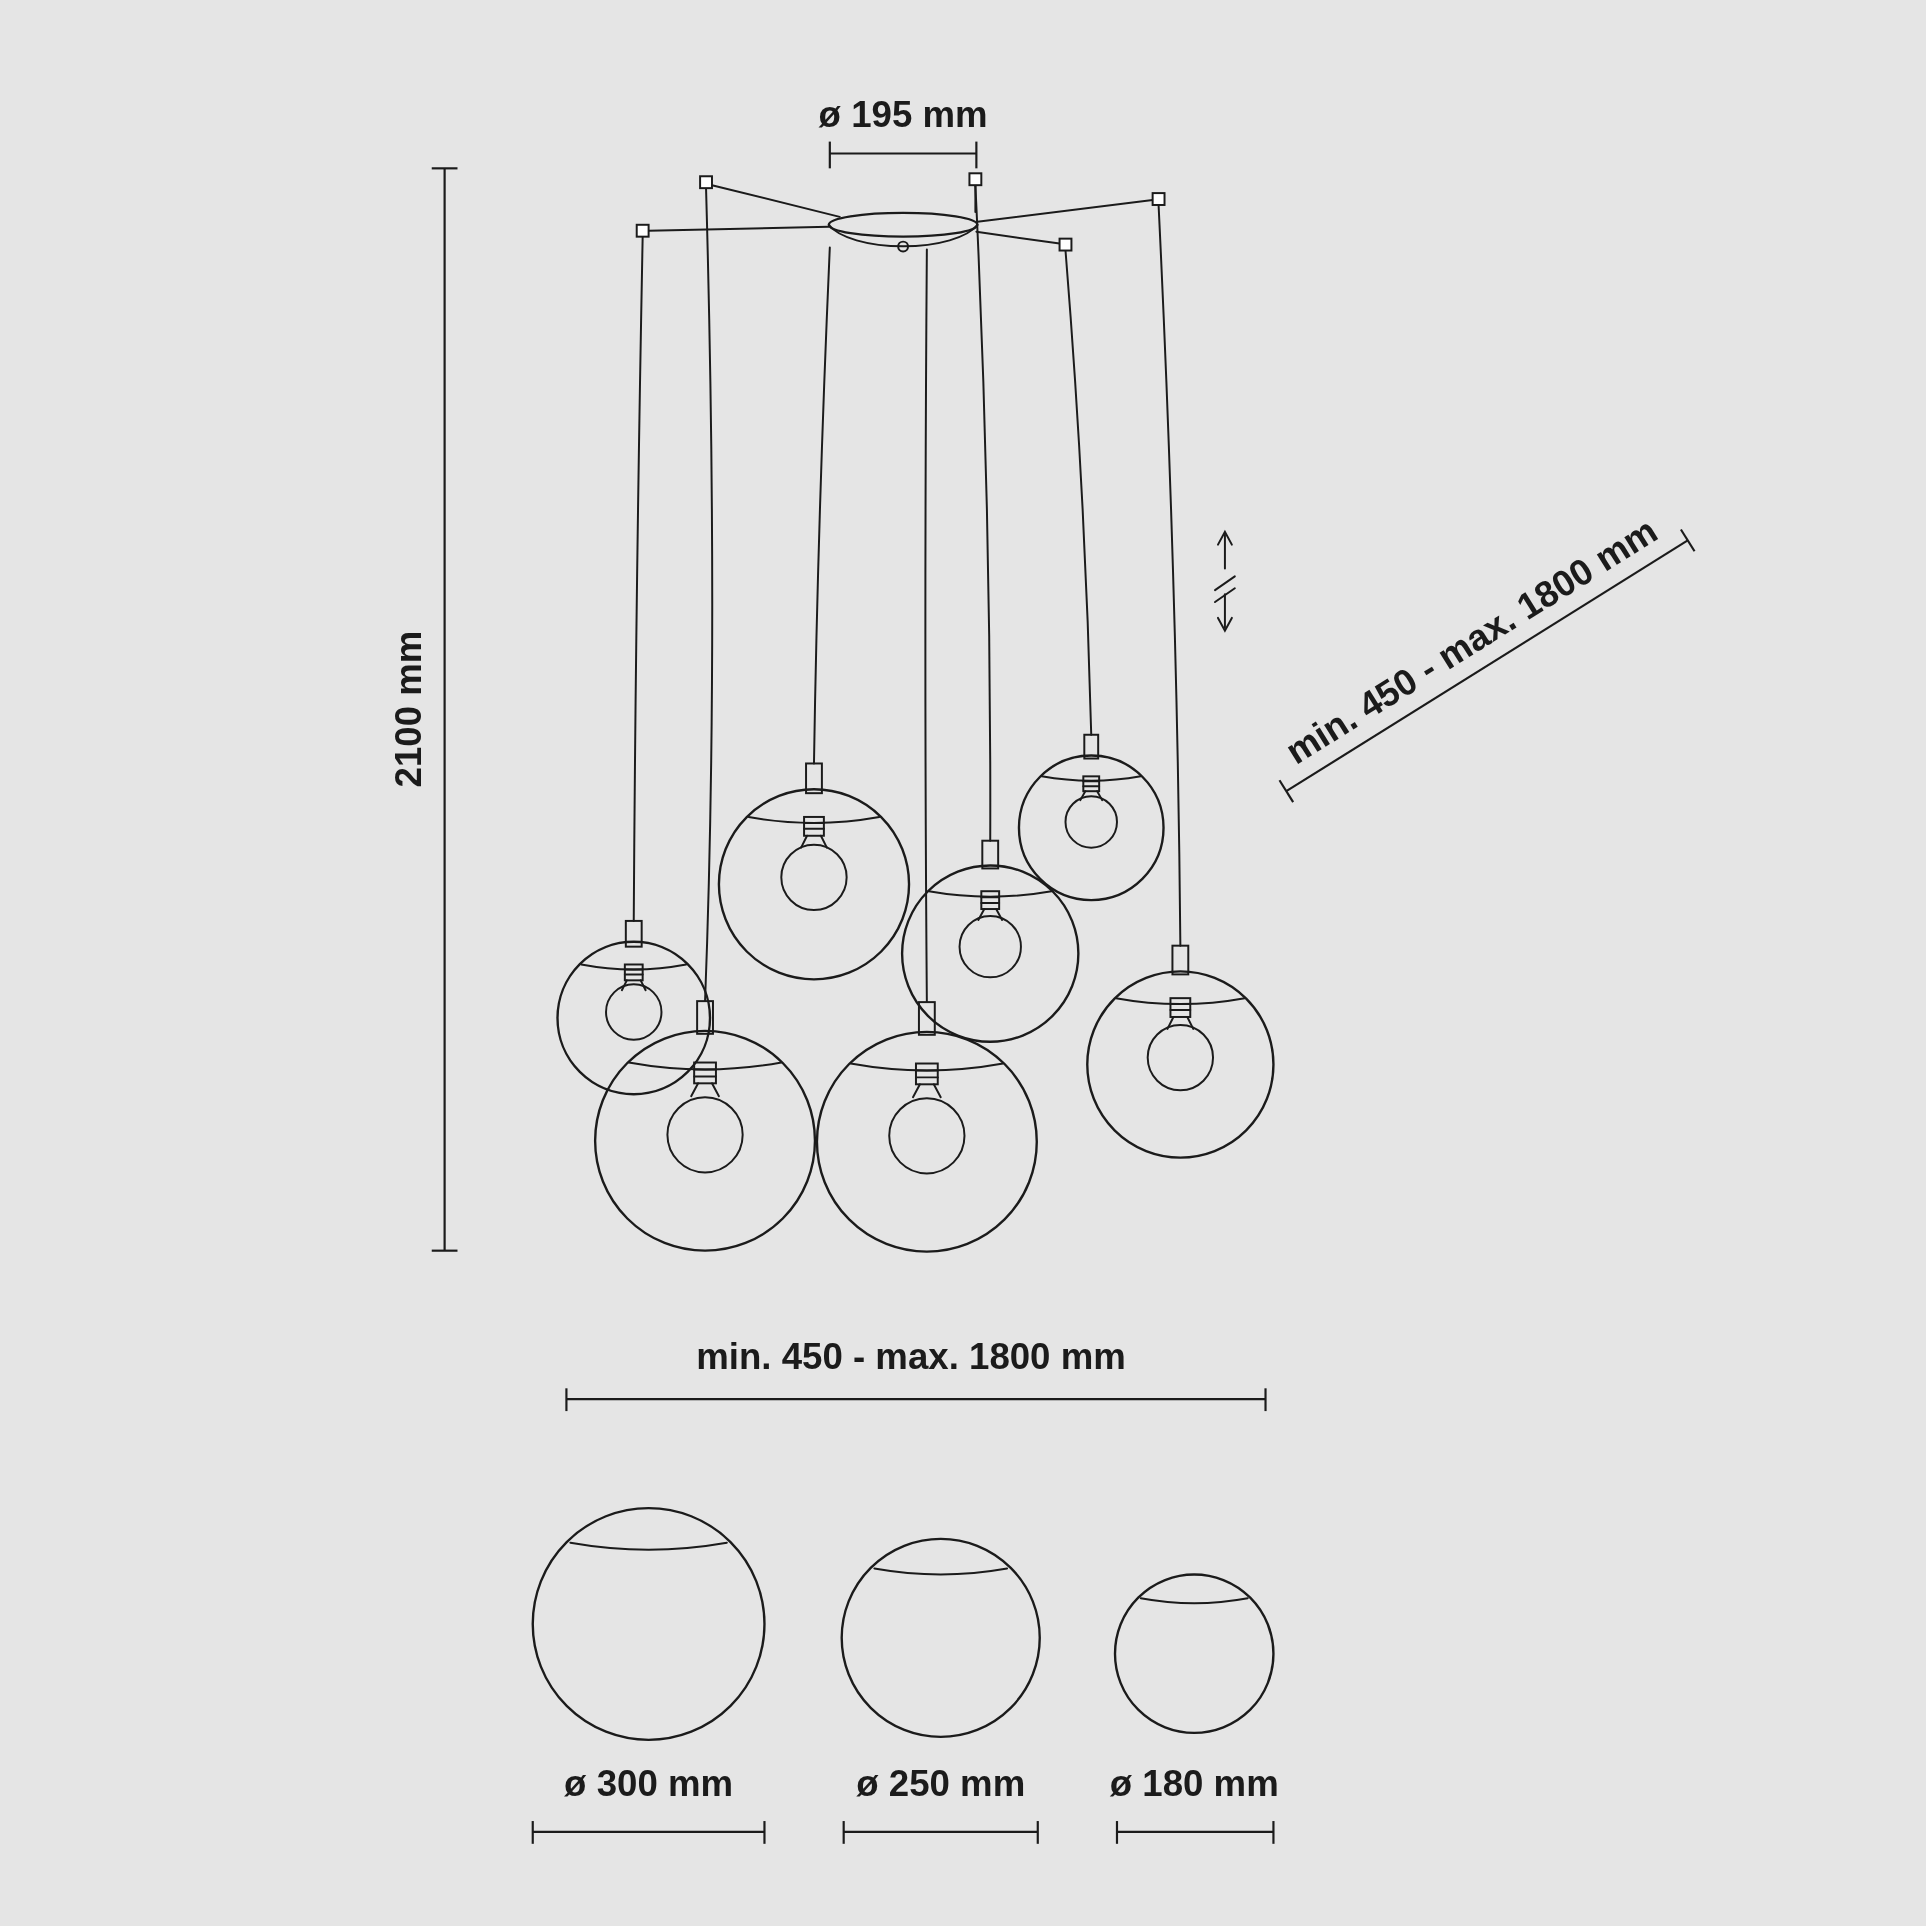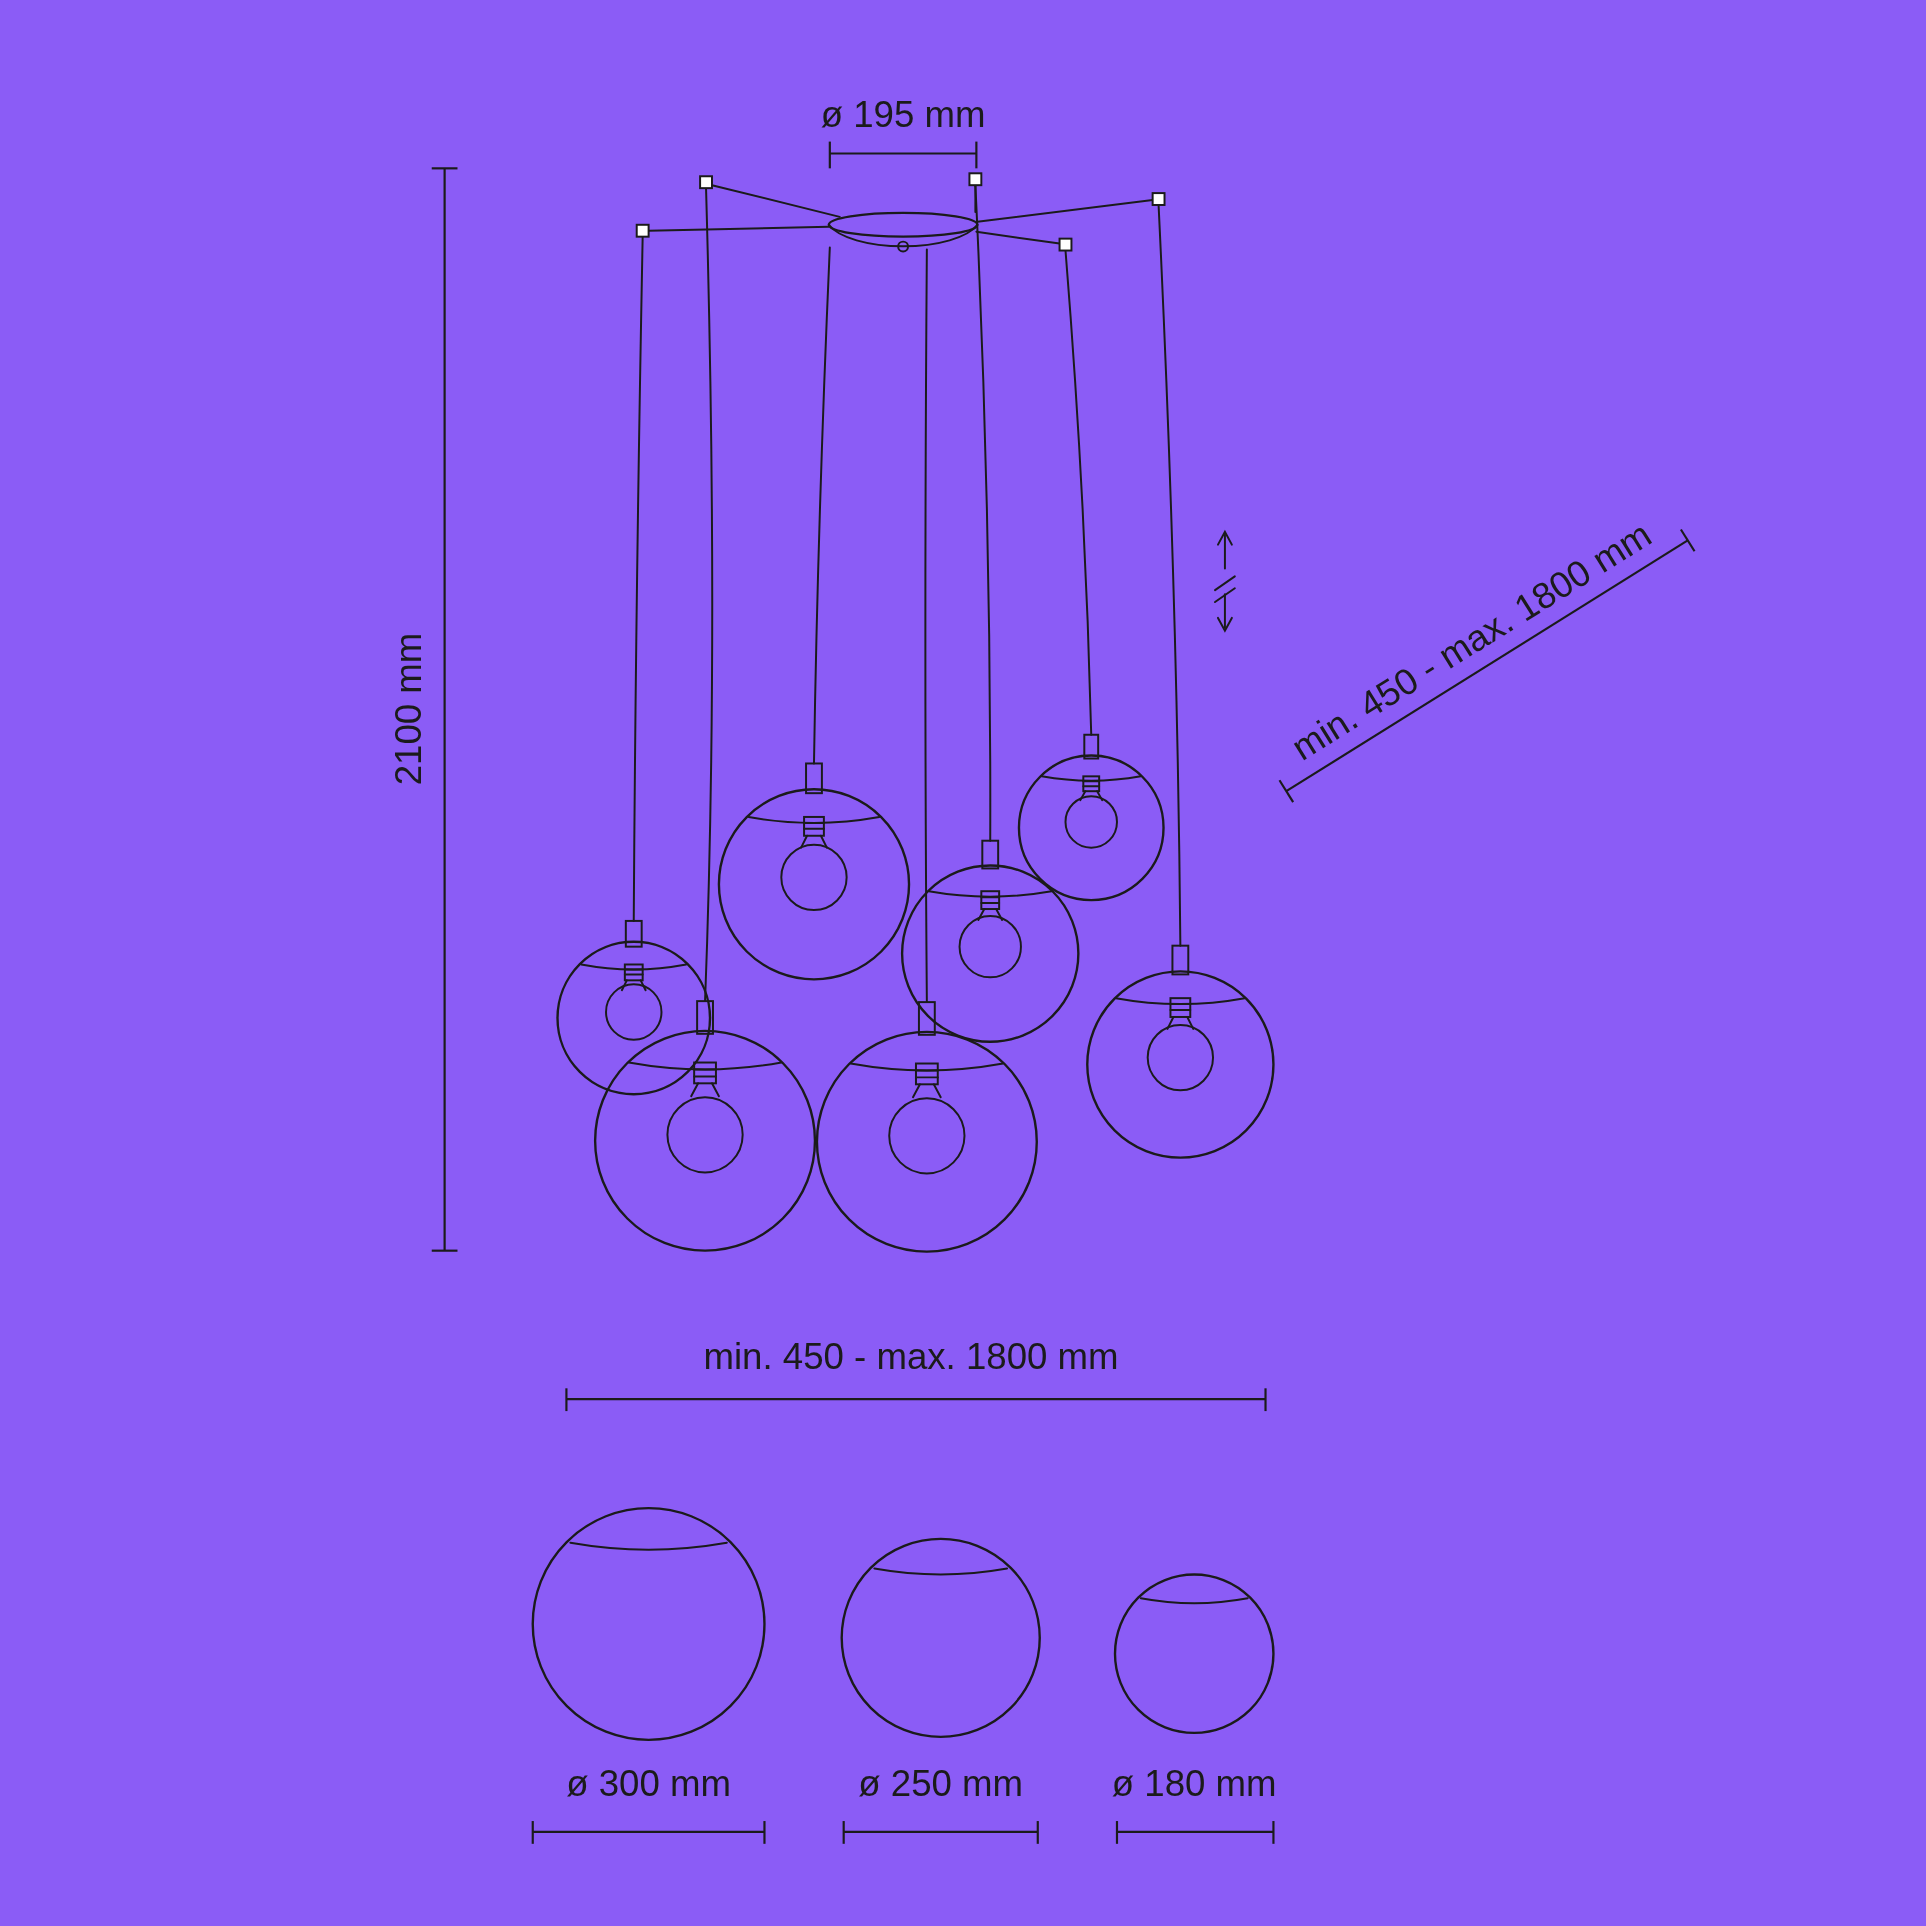--- a/index.html
+++ b/index.html
@@ -3,22 +3,23 @@
 <meta charset="utf-8">
 <style>
   html, body {
     margin: 0;
     padding: 0;
     background: #ffffff;
   }
   .canvas {
     width: 1927px;
     height: 1927px;
-    background: #8b5cf6;
+    background: #e5e5e5;
     position: relative;
+    font-weight: bold;
   }
   svg { display: block; }
   .ln   { stroke:#1b1b1b; stroke-width:2;   fill:none; stroke-linecap:round; }
   .cord { stroke:#1b1b1b; stroke-width:2;   fill:none; stroke-linecap:round; }
   .outline { stroke:#1b1b1b; stroke-width:2.4; fill:none; }
   .dim  { stroke:#1b1b1b; stroke-width:2.2; fill:none; stroke-linecap:butt; }
   .hook { stroke:#1b1b1b; stroke-width:2;   fill:#ffffff; }
   text {
     font-family:"Liberation Sans", sans-serif;
     font-size:37px;

